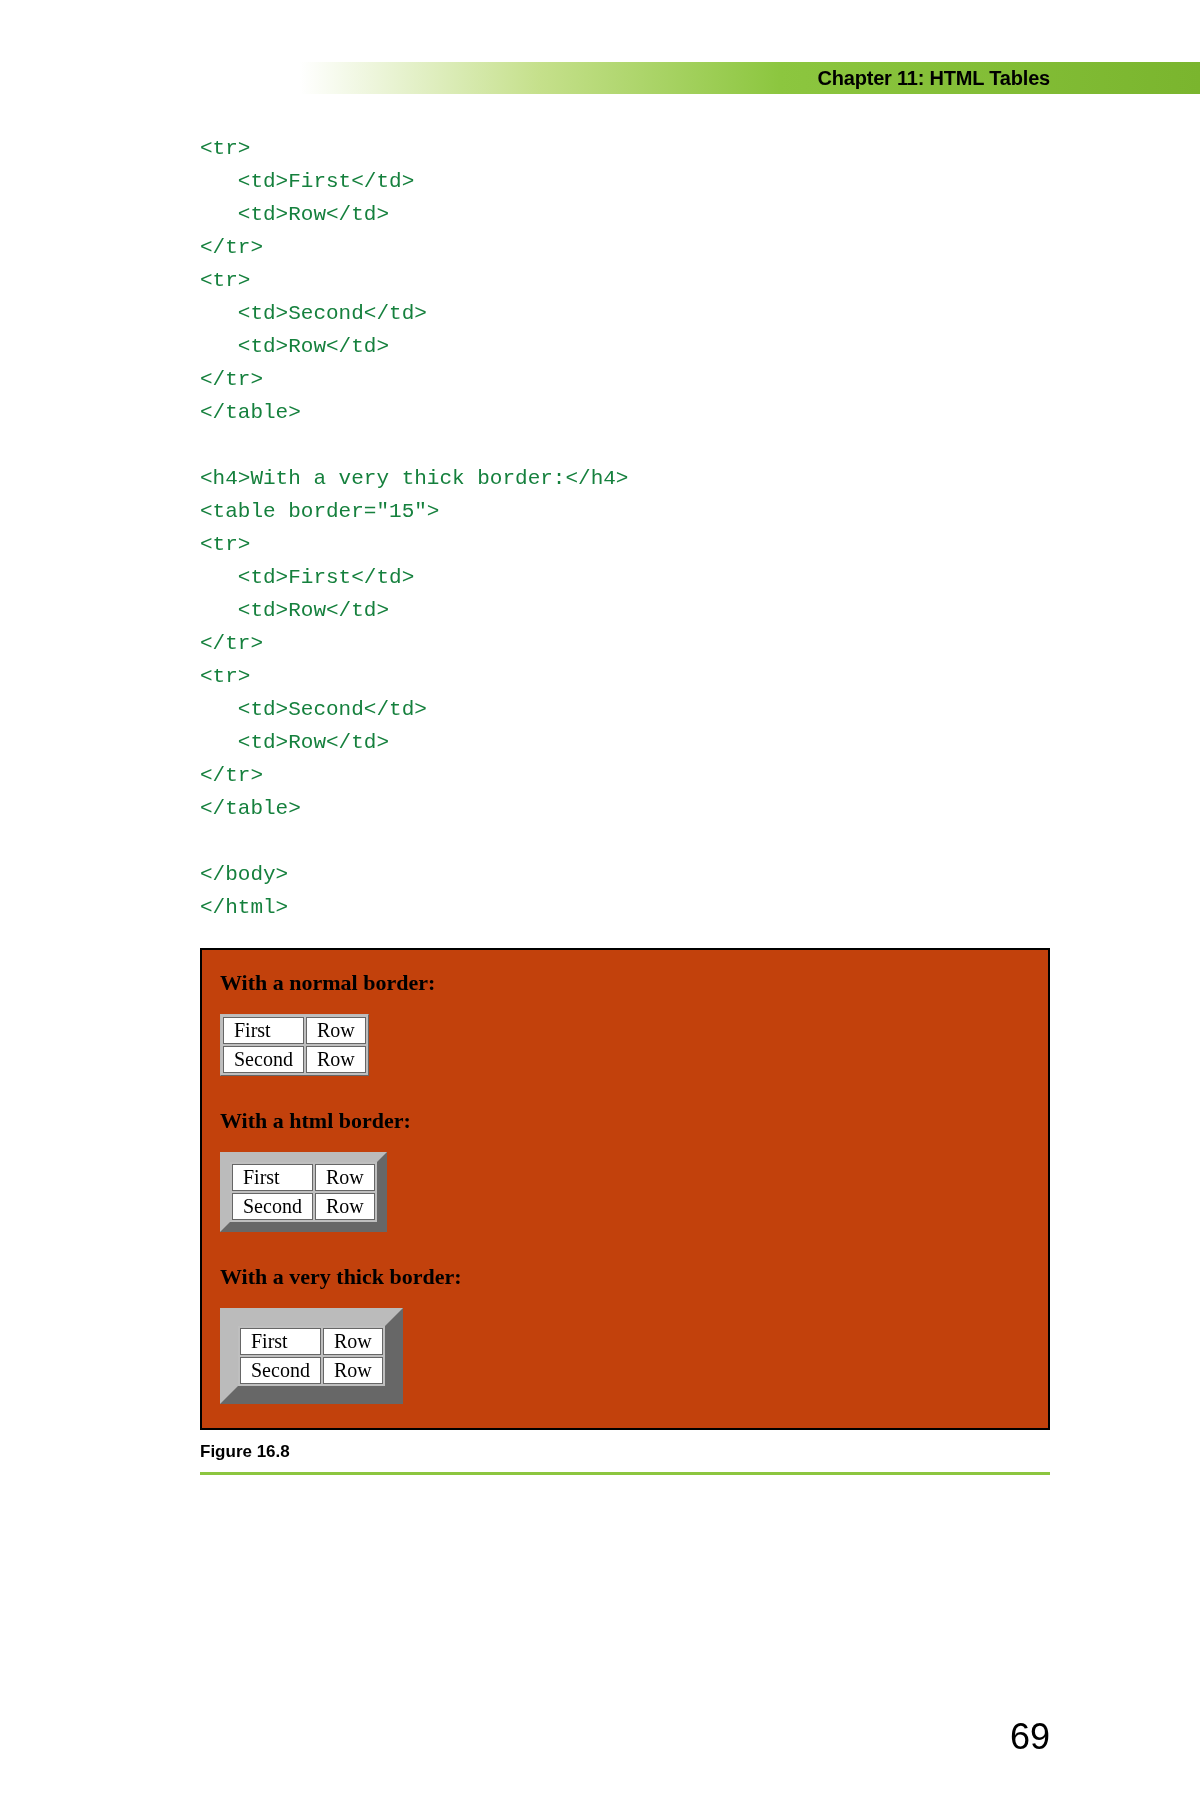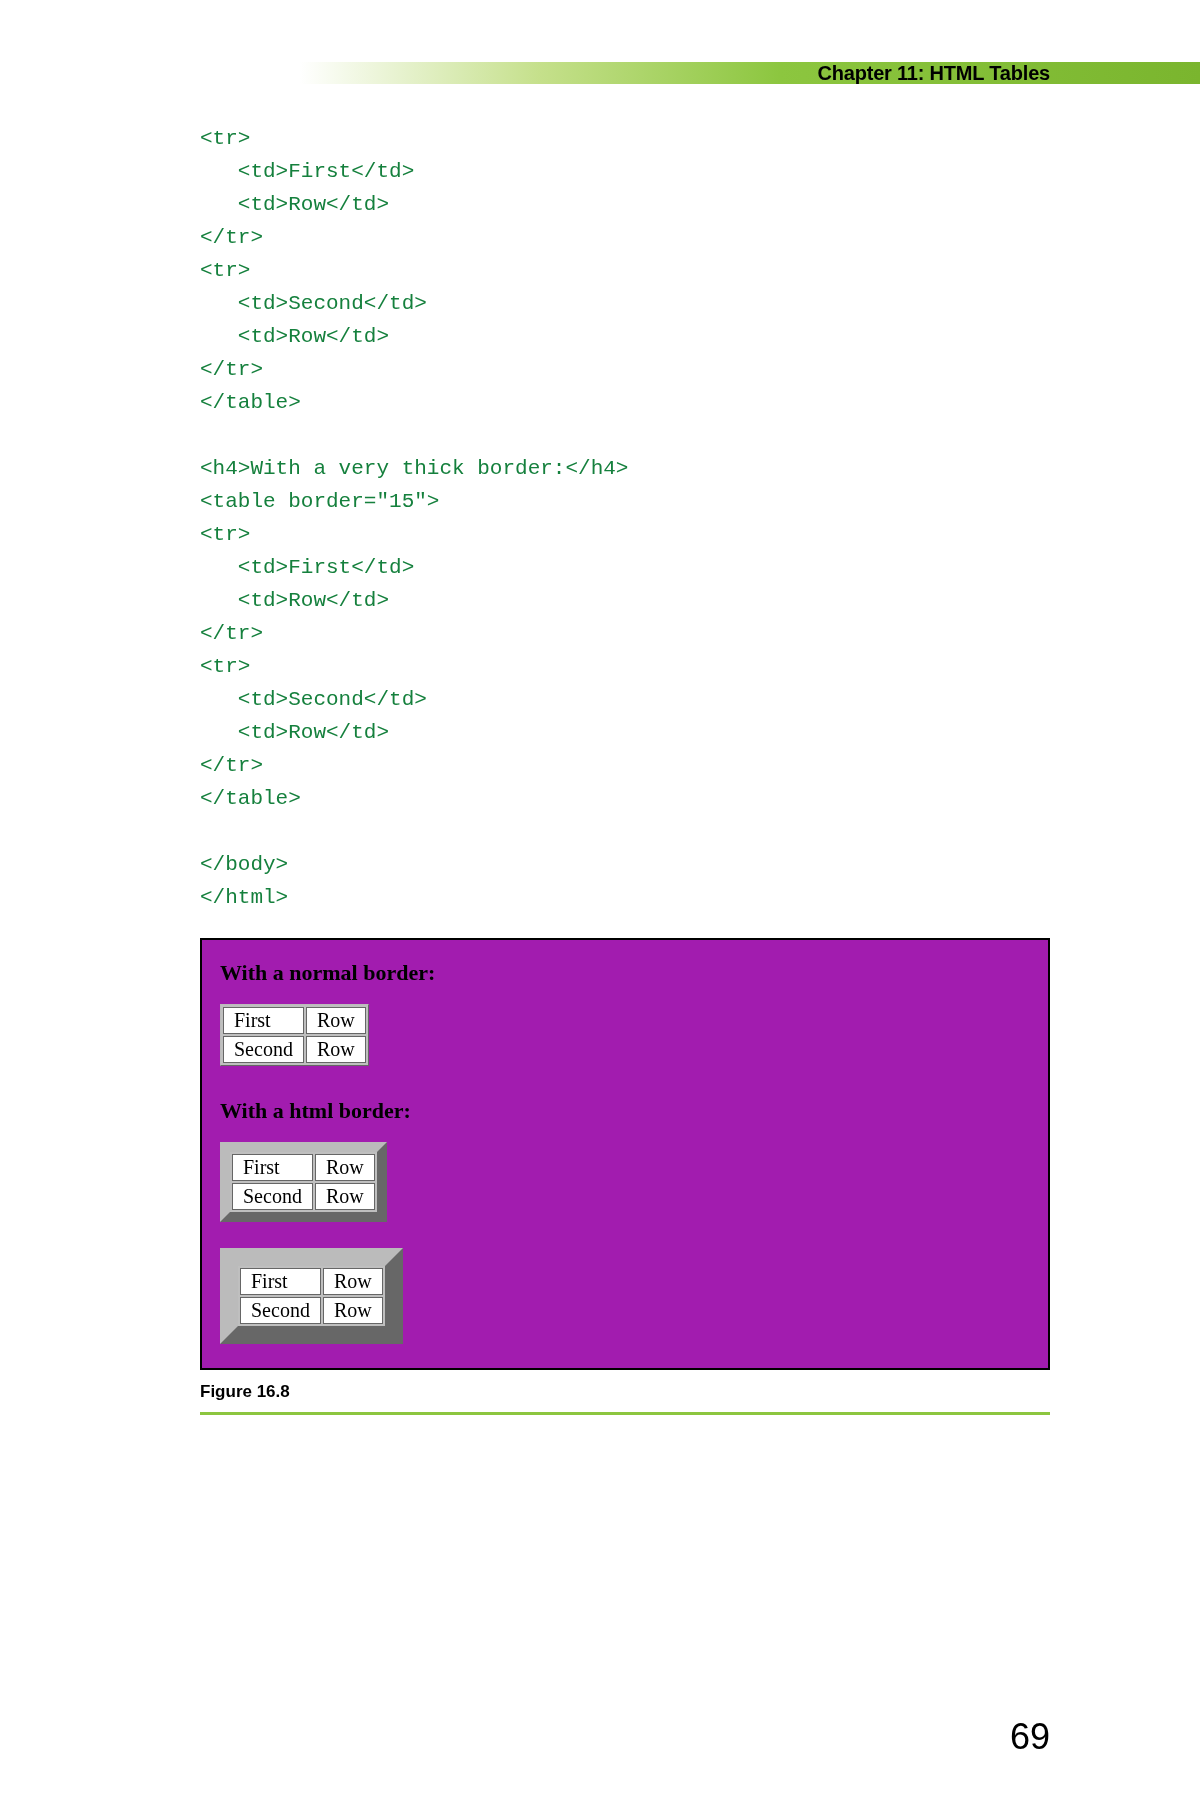--- a/index.html
+++ b/index.html
@@ -6,21 +6,21 @@
     margin: 0;
     padding: 0;
     font-family: "Helvetica Neue", Helvetica, Arial, sans-serif;
     background: #fff;
     width: 1200px;
     height: 1800px;
     position: relative;
   }
   .chapter-bar {
     margin-top: 62px;
-    height: 22px;
+    height: 32px;
     background: linear-gradient(to right, #ffffff 0%, #ffffff 25%, #c5e08b 45%, #8cc63f 65%, #7ab52e 100%);
     display: flex;
     align-items: center;
     justify-content: flex-end;
     padding-right: 150px;
   }
   .chapter-bar span {
     font-weight: 700;
     font-size: 20px;
     color: #000;
@@ -32,21 +32,21 @@
     font-size: 21px;
     line-height: 33px;
     color: #15803d;
     white-space: pre;
   }
   .output-box {
     margin: 24px 150px 0 200px;
     border: 2px solid #000;
     padding: 14px 18px 20px 18px;
     font-family: "Times New Roman", Times, serif;
-    background: #a21caf;
+    background: #c2410c;
   }
   .out-h {
     font-family: "Times New Roman", Times, serif;
     font-weight: 700;
     font-size: 22px;
     margin: 6px 0 18px 0;
   }
   .tbl {
     border-collapse: separate;
     border-spacing: 2px;
@@ -140,20 +140,21 @@
       <td>Row</td>
     </tr>
     <tr>
       <td>Second</td>
       <td>Row</td>
     </tr>
   </tbody></table>
 
   <div class="sec-gap"></div>
 
+  <div class="out-h">With a very thick border:</div>
   <table class="tbl b15">
     <tbody>
         <tr>
       <td>First</td>
       <td>Row</td>
     </tr>
     <tr>
       <td>Second</td>
       <td>Row</td>
     </tr>

